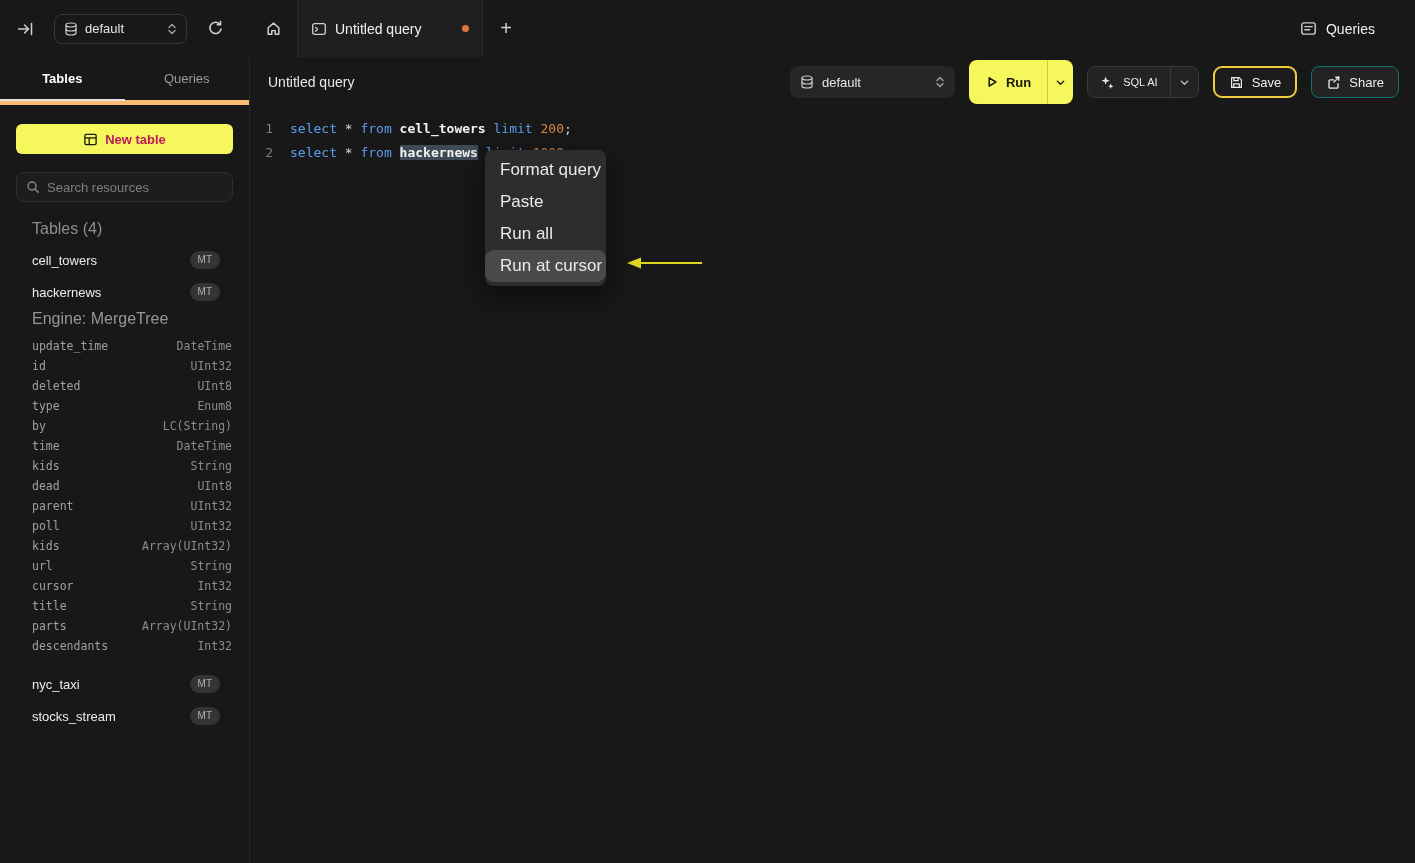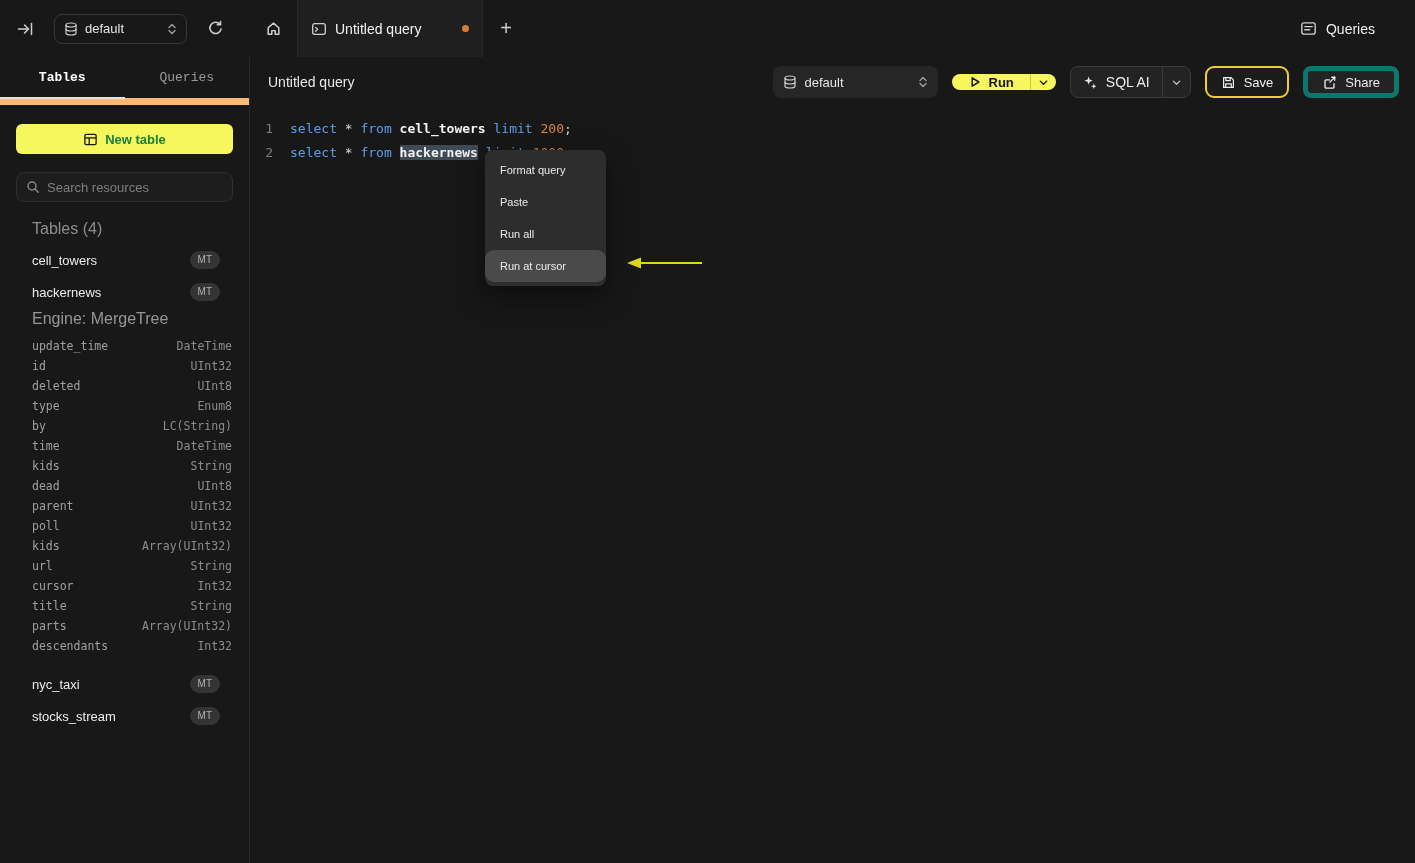--- a/index.html
+++ b/index.html
@@ -24,26 +24,26 @@
   .query-tab { width:186px; background:#1f1f1f; border-left:1px solid #2a2a2a; border-right:1px solid #2a2a2a; display:flex; align-items:center; gap:8px; padding:0 13px; cursor:pointer; }
   .query-tab .title { font-size:14px; color:#f2f2f2; white-space:nowrap; }
   .dot { width:7px; height:7px; border-radius:50%; background:#dd7a3a; margin-left:auto; flex-shrink:0; }
   .plus-btn { width:46px; background:none; border:none; font-size:20px; color:#cfcfcf; display:flex; align-items:center; justify-content:center; }
 
   .topbar-right { margin-left:auto; display:flex; align-items:center; padding-right:40px; }
   .queries-btn { display:flex; align-items:center; gap:9px; background:none; border:none; font-size:14px; color:#f0f0f0; }
 
   
   .sidebar { position:absolute; top:57px; left:0; width:250px; bottom:0; background:#181818; border-right:1px solid #282828; }
-  .sidebar-tabs { height:48px; display:flex; border-bottom:7px solid #fdba74;font-family:Liberation Mono, monospace; }
+  .sidebar-tabs { height:48px; display:flex; border-bottom:5px solid #fdba74; }
   .sidebar-tab { flex:1; position:relative; display:flex; align-items:center; justify-content:center; font-size:13px; color:#9b9b9b; cursor:pointer; }
   .sidebar-tab.active { color:#ffffff; font-weight:600; }
   .sidebar-tab.active::after { content:""; position:absolute; left:0; right:0; bottom:-1px; height:2px; background:#e2e2e2; }
 
-  .new-table-btn { margin:19px 16px 0; width:calc(100% - 32px); height:30px; background:#f5f75d; border:none; border-radius:6px; display:flex; align-items:center; justify-content:center; gap:7px; font-size:13px; font-weight:600; color:#15803d; }
+  .new-table-btn { margin:19px 16px 0; width:calc(100% - 32px); height:30px; background:#f5f75d; border:none; border-radius:6px; display:flex; align-items:center; justify-content:center; gap:7px; font-size:13px; font-weight:600; color:#be185d; }
 
   .search-box { margin:18px 16px 0; height:30px; background:#1d1d1d; border:1px solid #2f2f2f; border-radius:8px; display:flex; align-items:center; gap:7px; padding:0 9px; }
   .search-box input { flex:1; min-width:0; background:none; border:none; outline:none; font-size:13px; color:#dddddd; font-family:inherit; }
   .search-box input::placeholder { color:#7f7f7f; }
 
   .section-label { margin:18px 17px 0 32px; font-size:16px; color:#8d8d8d; }
 
   .tables-list { margin:6px 17px 0 32px; }
   .table-row { height:32px; display:flex; align-items:center; cursor:pointer; }
   .table-name { flex:1; font-size:13px; color:#ececec; }
@@ -56,45 +56,45 @@
 
   
   .main { position:absolute; top:57px; left:250px; right:0; bottom:0; background:#181818; }
   .main-header { height:50px; display:flex; align-items:center; padding:0 16px 0 18px; }
   .main-title { font-size:14px; color:#e8e8e8; }
   .controls { margin-left:auto; display:flex; align-items:center; gap:14px; }
 
   .ctrl-select { width:165px; height:32px; background:#262626; border:none; border-radius:8px; display:flex; align-items:center; gap:8px; padding:0 10px; }
   .ctrl-select .label { flex:1; text-align:left; font-size:13px; color:#e6e6e6; }
 
-  .run-group { display:flex; height:16px; border-radius:8px; overflow:hidden; }
+  .run-group { display:flex; height:44px; border-radius:8px; overflow:hidden; }
   .run-main { display:flex; align-items:center; gap:7px; padding:0 16px; background:#f5f75d; border:none; font-size:13px; font-weight:600; color:#17170d; }
   .run-caret { width:26px; background:#f5f75d; border:none; border-left:1px solid #c9cb48; display:flex; align-items:center; justify-content:center; color:#17170d; }
 
   .ai-group { display:flex; height:32px; border:1px solid #3a3a3a; border-radius:8px; overflow:hidden; background:#232323; }
-  .ai-main { display:flex; align-items:center; gap:8px; padding:0 12px; background:none; border:none; font-size:14px; color:#ededed; }
+  .ai-main { display:flex; align-items:center; gap:8px; padding:0 12px; background:none; border:none; font-size:11px; color:#ededed; }
   .ai-caret { width:28px; background:none; border:none; border-left:1px solid #3a3a3a; display:flex; align-items:center; justify-content:center; color:#c0c0c0; }
 
   .save-btn { height:32px; display:flex; align-items:center; gap:8px; padding:0 14px; background:#1c1c1c; border:2px solid #f0cd3c; border-radius:9px; font-size:13px; color:#f0f0f0; }
-  .share-btn { height:32px; display:flex; align-items:center; gap:8px; padding:0 14px; background:#232323; border:5px solid #0f766e; border-radius:8px; font-size:13px; color:#ededed; }
+  .share-btn { height:32px; display:flex; align-items:center; gap:8px; padding:0 14px; background:#232323; border:1px solid #0f766e; border-radius:8px; font-size:13px; color:#ededed; }
 
   
   .editor { padding-top:9px; }
   .code-line { height:24px; display:flex; align-items:center; font-family:"DejaVu Sans Mono","Liberation Mono",monospace; font-size:13px; }
   .gutter { width:23px; flex-shrink:0; text-align:right; color:#7d7d7d; }
   .code-content { margin-left:17px; white-space:pre; color:#d6d6d6; }
   .tok-kw { color:#5d9ef0; }
   .tok-num { color:#d9884a; }
   .tok-tbl { color:#f2f2f2; font-weight:bold; }
   .tok-sel { color:#f2f2f2; font-weight:bold; background:#3f4a56; }
   .tok-plain { color:#d6d6d6; }
 
   
   .context-menu { position:absolute; left:235px; top:93px; width:121px; background:#2d2d2d; border-radius:8px; padding:4px 0; box-shadow:0 10px 28px rgba(0,0,0,0.55); z-index:5; }
-  .menu-item { height:32px; display:flex; align-items:center; padding:0 15px; font-size:11px; color:#eaeaea; white-space:nowrap; cursor:pointer; }
+  .menu-item { height:32px; display:flex; align-items:center; padding:0 15px; font-size:17px; color:#eaeaea; white-space:nowrap; cursor:pointer; }
   .menu-item.highlighted { background:#4a4a4a;border-radius:9px; }
 
   .annotation-arrow { position:absolute; left:374px; top:198px; z-index:6; }
 </style>
 </head>
 <body>
 
 <header class="topbar">
   <div class="topbar-left">
     <button class="icon-btn">

